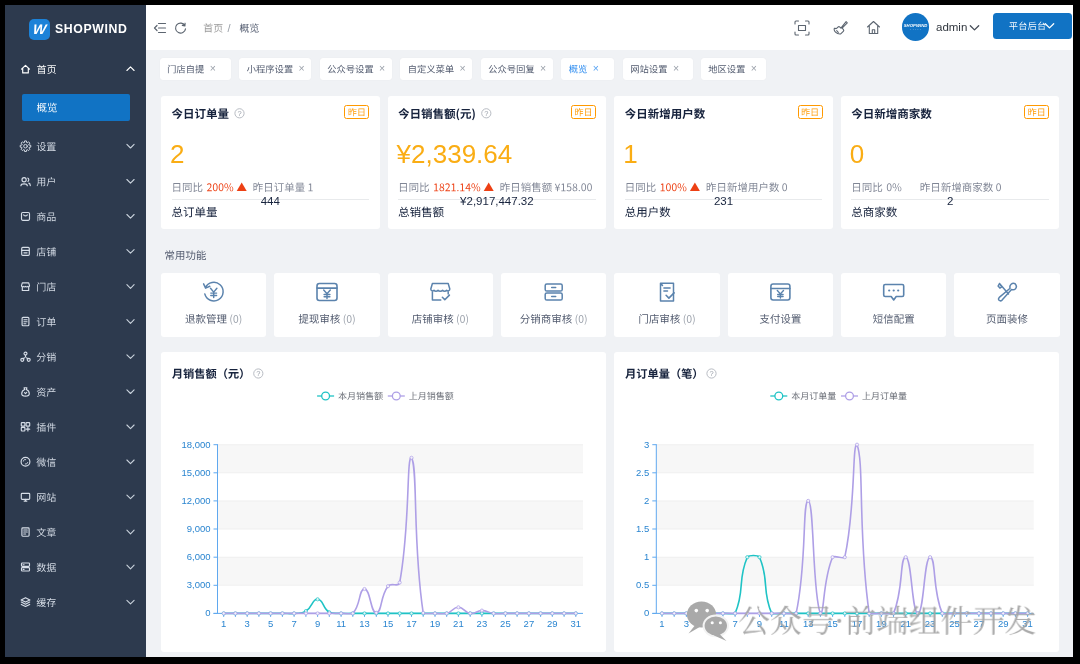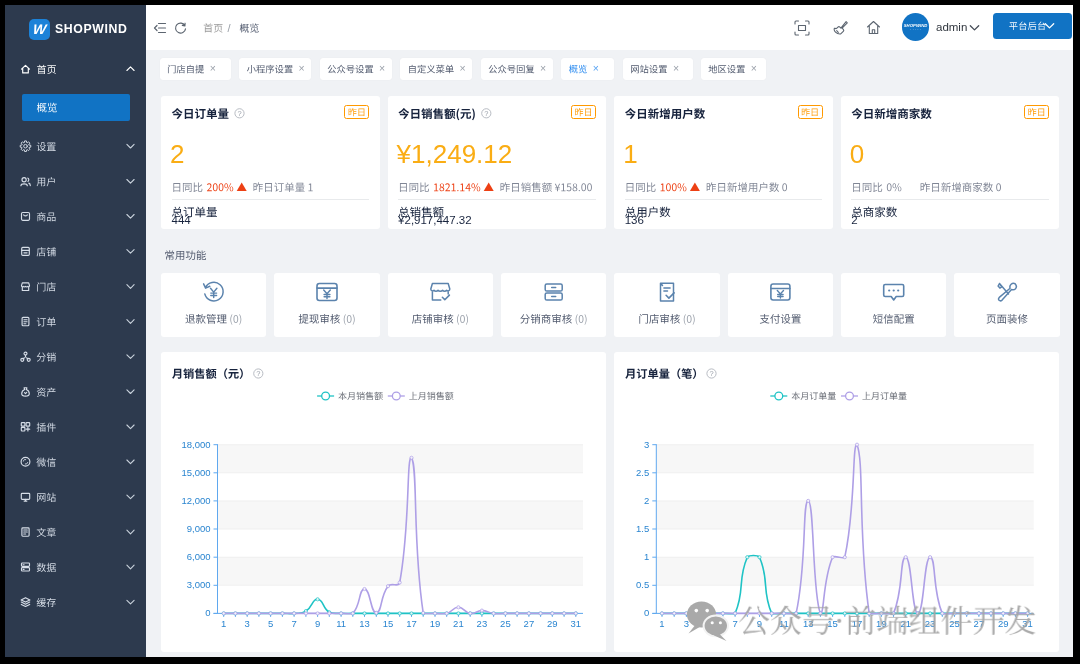--- a/index.html
+++ b/index.html
@@ -16,21 +16,21 @@
 #platbtn{left:993px;top:13px;width:79px;height:25.5px;background:#1173c4;border-radius:3.5px}
 #avatar{left:901.8px;top:13.4px;width:27.5px;height:27.5px;border-radius:50%;background:#1173c4;overflow:hidden;text-align:center}
 .av1{font-size:4.2px;color:#fff;font-weight:bold;font-style:italic;margin-top:10px;letter-spacing:0.1px}
 .av2{font-size:4px;color:#cfe3f5;line-height:3px}
 .pill{top:57.5px;height:22.5px;background:#fff;border-radius:3px;box-shadow:0 0 1px rgba(0,0,0,0.08)}
 .pillx{top:61.5px;width:16px;font-size:10.5px;text-align:center}
 .scard{top:96px;width:218.6px;height:133px;background:#fff;border-radius:3px}
 .tag{top:104.7px;width:25px;height:14.4px;border:1px solid #ff9900;border-radius:2.5px;background:#fff}
 .bignum{top:139px;font-size:26px;color:#faad14;letter-spacing:0px}
 .sdiv{top:198.5px;width:197.6px;height:1px;background:#e8eaec}
-.brow{top:214px;width:197.6px;font-size:11.5px;color:#17233d;text-align:left}
+.brow{top:195px;width:197.6px;font-size:11.5px;color:#17233d;text-align:center}
 .fcard{top:273px;width:105.3px;height:64px;background:#fff;border-radius:3px}
 .ccard{top:352px;width:445.2px;height:300px;background:#fff;border-radius:3px}
 </style></head><body>
 <div id="app">
     <div id="frame"></div>
     <div id="side"></div>
     <div id="top"></div>
     <div class="logo"><span class="w">W</span></div>
     <div class="logotx">SHOPWIND</div>
     <div id="subact"></div>
@@ -57,28 +57,28 @@
     <div class="pillx" style="left:668.0px;color:#9aa0aa">×</div>
     <div class="pill" style="left:700.7px;width:65.0px"></div>
     <div class="pillx" style="left:745.9px;color:#9aa0aa">×</div>
     <div class="scard" style="left:161.0px"></div>
     <div class="tag" style="left:344.4px"></div>
     <div class="bignum" style="left:170.0px">2</div>
     <div class="sdiv" style="left:171.5px"></div>
     <div class="brow" style="left:171.5px">444</div>
     <div class="scard" style="left:387.6px"></div>
     <div class="tag" style="left:571.0px"></div>
-    <div class="bignum" style="left:396.6px">¥1,249.12</div>
+    <div class="bignum" style="left:396.6px">¥2,339.64</div>
     <div class="sdiv" style="left:398.1px"></div>
     <div class="brow" style="left:398.1px">¥2,917,447.32</div>
     <div class="scard" style="left:614.2px"></div>
     <div class="tag" style="left:797.6px"></div>
     <div class="bignum" style="left:623.2px">1</div>
     <div class="sdiv" style="left:624.7px"></div>
-    <div class="brow" style="left:624.7px">136</div>
+    <div class="brow" style="left:624.7px">231</div>
     <div class="scard" style="left:840.8px"></div>
     <div class="tag" style="left:1024.2px"></div>
     <div class="bignum" style="left:849.8px">0</div>
     <div class="sdiv" style="left:851.3px"></div>
     <div class="brow" style="left:851.3px">2</div>
     <div class="fcard" style="left:161.0px"></div>
     <div class="fcard" style="left:274.3px"></div>
     <div class="fcard" style="left:387.7px"></div>
     <div class="fcard" style="left:501.0px"></div>
     <div class="fcard" style="left:614.4px"></div>

